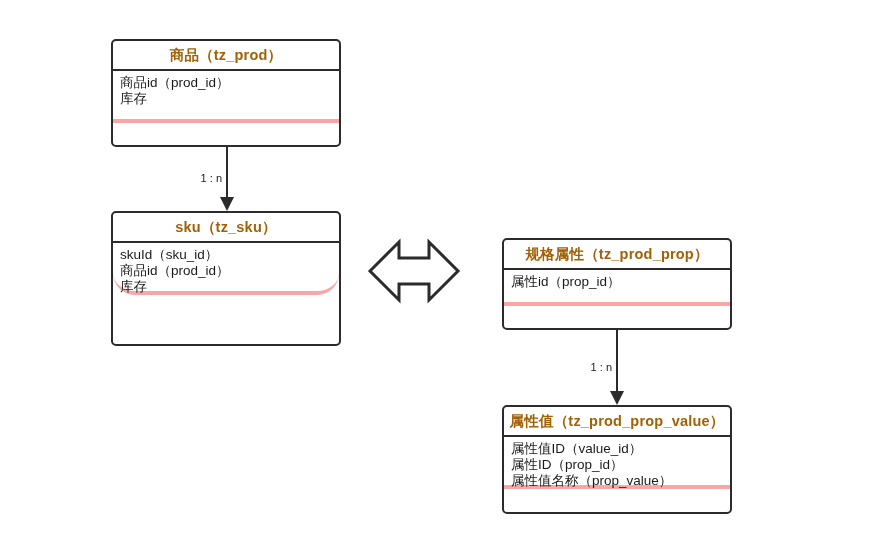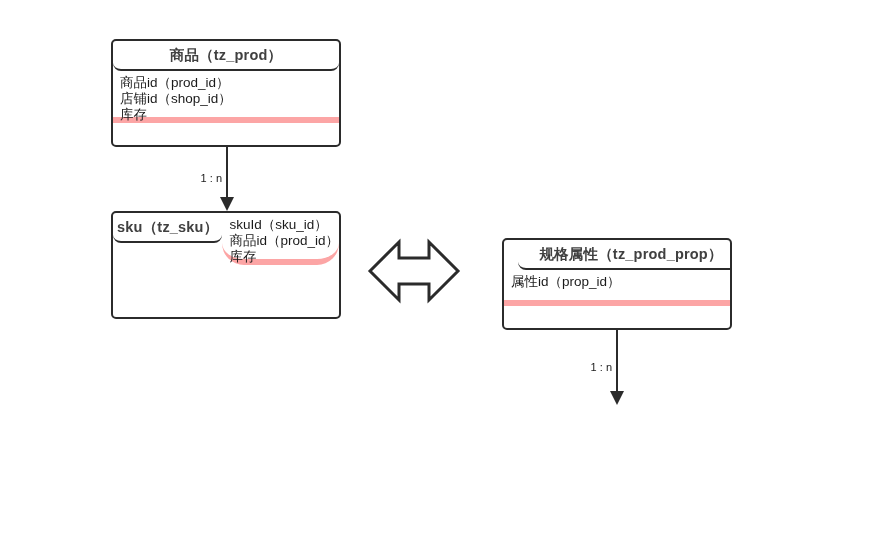--- a/index.html
+++ b/index.html
@@ -30,33 +30,32 @@
     border-radius: 5px;
     background: #ffffff;
     overflow: hidden;
   }
   .entity-header {
     box-sizing: border-box;
     width: 100%;
     text-align: center;
     font-weight: bold;
     font-size: 14.5px;
-    color: #404040;
+    color: #a16207;
     border-bottom: 2px solid #2b2b2b;
     display: flex;
     align-items: center;
     justify-content: center;
     letter-spacing: 0.2px;
     white-space: nowrap;
-    border-radius: 8px;
   }
   .entity-attrs {
     box-sizing: border-box;
     width: 100%;
-    border-bottom: 6px solid #fca5a5;
+    border-bottom: 4px solid #fca5a5;
     padding: 4px 0 4px 7px;
   }
   .attr-row {
     font-size: 13.5px;
     line-height: 16px;
     color: #1a1a1a;
     white-space: nowrap;
   }
   .entity-footer {
     box-sizing: border-box;
@@ -100,56 +99,64 @@
 </style>
 </head>
 <body>
 
 <div id="canvas">
 
   <div class="entity" style="left:111px; top:39px; width:230px; height:108px; display:flex; flex-direction:column;">
     <div class="entity-header" style="height:30px;">商品（tz_prod）</div>
     <div class="entity-attrs" style="height:52px;">
       <div class="attr-row">商品id（prod_id）</div>
-      <div class="attr-row">店铺id（shop_id）</div>
       <div class="attr-row">库存</div>
     </div>
     <div class="entity-footer"></div>
   </div>
 
   <div class="connector" style="left:226px; top:147px; width:2px; height:64px;">
     <div class="conn-line" style="height:50px;"></div>
     <div class="conn-arrow" style="top:50px;"></div>
     <div class="conn-label" style="left:-42px; top:24px; width:38px;">1 : n</div>
   </div>
 
-  <div class="entity" style="left:111px; top:211px; width:230px; height:108px; display:flex; flex-direction:row;">
+  <div class="entity" style="left:111px; top:211px; width:230px; height:135px; display:flex; flex-direction:column;">
     <div class="entity-header" style="height:30px;">sku（tz_sku）</div>
     <div class="entity-attrs" style="height:52px;border-radius:22px;">
       <div class="attr-row">skuId（sku_id）</div>
       <div class="attr-row">商品id（prod_id）</div>
       <div class="attr-row">库存</div>
     </div>
     <div class="entity-footer"></div>
   </div>
 
   <div class="double-arrow" style="left:366px; top:234px; width:96px; height:74px;">
     <svg width="96" height="74" viewBox="0 0 96 74">
       <polygon points="4,37 33,8 33,24 63,24 63,8 92,37 63,66 63,50 33,50 33,66" fill="#ffffff" stroke="#2b2b2b" stroke-width="3" stroke-linejoin="miter"></polygon>
     </svg>
   </div>
 
   <div class="entity" style="left:502px; top:238px; width:230px; height:92px; display:flex; flex-direction:column;">
-    <div class="entity-header" style="height:30px;margin-left:14px;">规格属性（tz_prod_prop）</div>
+    <div class="entity-header" style="height:30px;">规格属性（tz_prod_prop）</div>
     <div class="entity-attrs" style="height:36px;">
       <div class="attr-row">属性id（prop_id）</div>
     </div>
     <div class="entity-footer"></div>
   </div>
 
   <div class="connector" style="left:616px; top:330px; width:2px; height:75px;">
     <div class="conn-line" style="height:61px;"></div>
     <div class="conn-arrow" style="top:61px;"></div>
     <div class="conn-label" style="left:-42px; top:30px; width:38px;">1 : n</div>
   </div>
 
+  <div class="entity" style="left:502px; top:405px; width:230px; height:109px; display:flex; flex-direction:column;">
+    <div class="entity-header" style="height:30px;">属性值（tz_prod_prop_value）</div>
+    <div class="entity-attrs" style="height:52px;">
+      <div class="attr-row">属性值ID（value_id）</div>
+      <div class="attr-row">属性ID（prop_id）</div>
+      <div class="attr-row">属性值名称（prop_value）</div>
+    </div>
+    <div class="entity-footer"></div>
+  </div>
 
 </div>
 
 </body></html>

